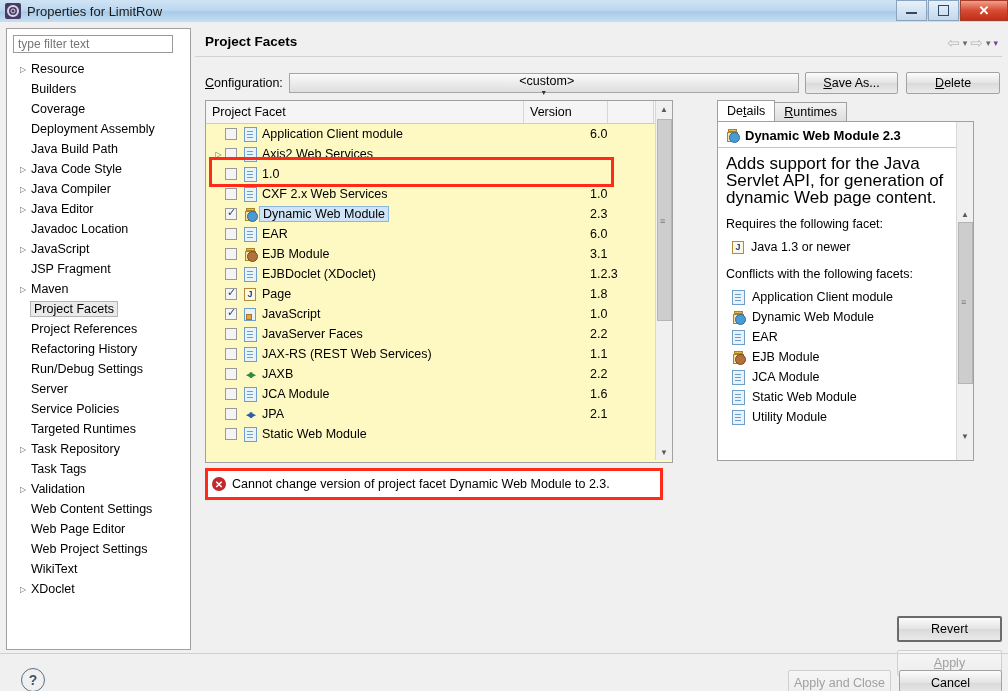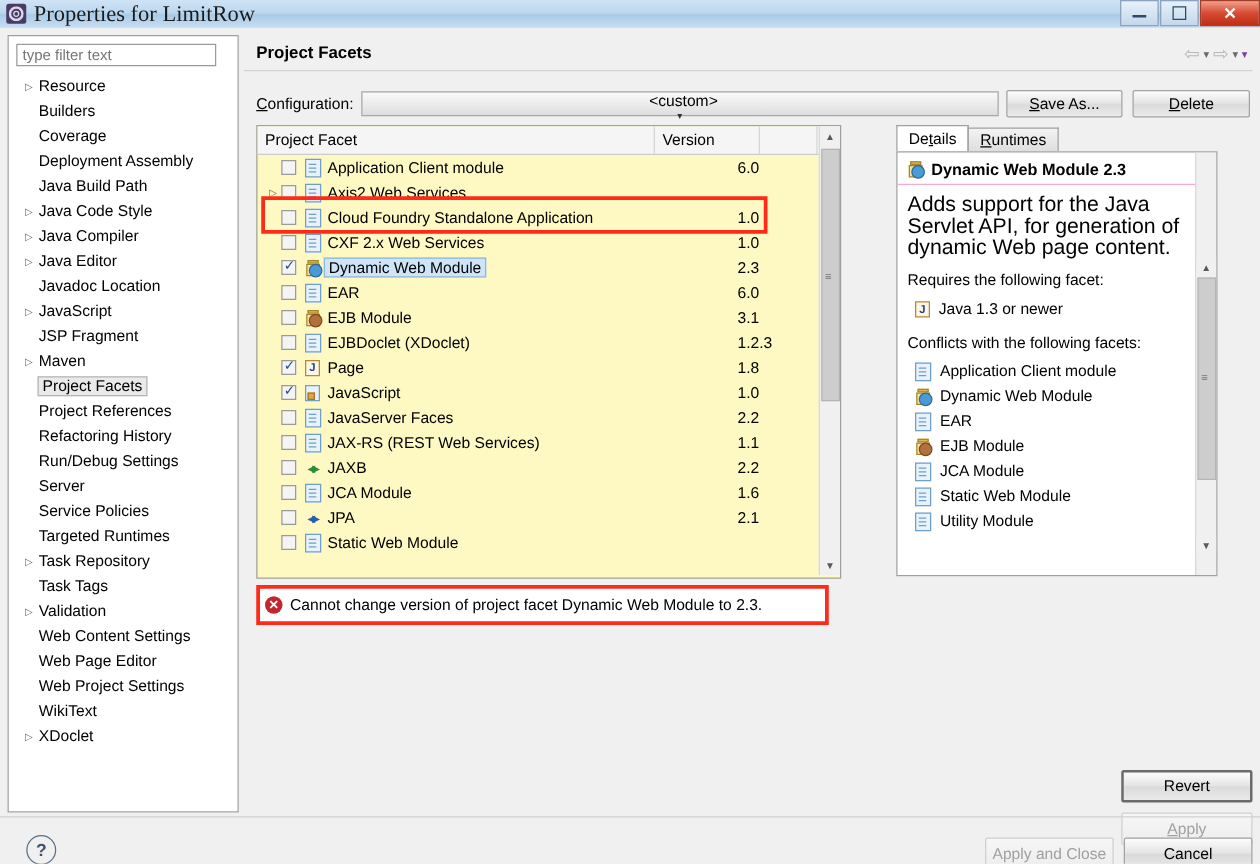--- a/index.html
+++ b/index.html
@@ -18,21 +18,21 @@
     position: absolute; left: 0; top: 0; width: 1008px; height: 22px;
     background: linear-gradient(to bottom, #cfe3f5 0%, #bcd8f0 45%, #a8cbe8 55%, #c6deF2 100%);
     border-bottom: 1px solid #9cb8d0;
     display: flex; align-items: center;
   }
   .titlebar-icon {
     width: 16px; height: 16px; margin-left: 5px; margin-right: 6px;
     background: #4a3a66; border-radius: 2px;
     display: flex; align-items: center; justify-content: center;
   }
-  .title-text { font-size: 18px; color: #1a1a1a; font-family: Liberation Serif, serif; }
+  .title-text { font-size: 13px; color: #1a1a1a; }
   .winbtns { position: absolute; right: 0; top: 0; display: flex; height: 20px; }
   .winbtn {
     width: 29px; height: 19px; margin-left: 1px;
     border: 1px solid #8aa4bf;
     display: flex; align-items: center; justify-content: center;
     background: linear-gradient(to bottom, #e8f1fa, #c3d8ec);
   }
   .winbtn.close {
     width: 46px;
     background: linear-gradient(to bottom, #f0a08c, #d74b32 50%, #bf2f16);
@@ -448,21 +448,20 @@
                 <span class="fname"><span class="fname-inner">Axis2 Web Services</span></span>
                 <span class="fver"></span>
                 <span class="fcaret"></span>
               </div>
               <div class="trow">
                 <span class="t-arrow"></span>
                 <span class="cb"></span>
                 <span class="ficon">
                   <span class="ico-doc"></span>
                 </span>
-                <span class="fname"><span class="fname-inner">Cloud Foundry Standalone Application</span></span>
                 <span class="fver">1.0</span>
                 <span class="fcaret"></span>
               </div>
               <div class="trow">
                 <span class="t-arrow"></span>
                 <span class="cb"></span>
                 <span class="ficon">
                   <span class="ico-doc"></span>
                 </span>
                 <span class="fname"><span class="fname-inner">CXF 2.x Web Services</span></span>

